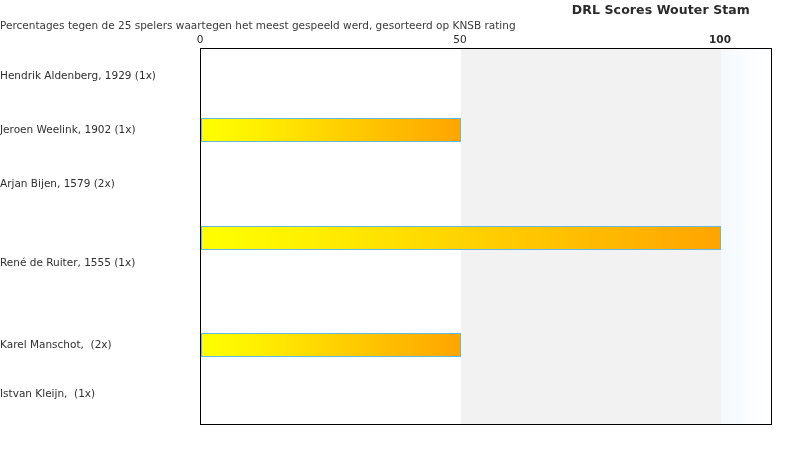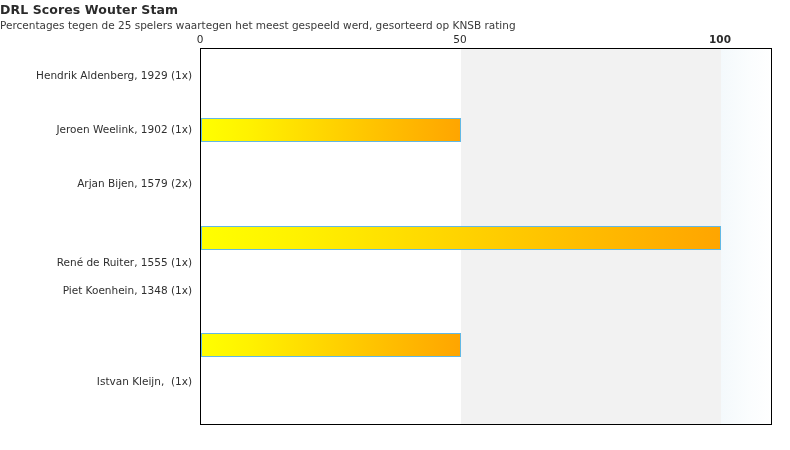--- a/index.html
+++ b/index.html
@@ -15,21 +15,21 @@
     color: #333333;
     position: relative;
   }
 
   
   #chart-title {
     position: absolute;
     top: 2px;
     left: 0;
     width: 750px;
-    text-align: left;
+    text-align: right;
     font-size: 12.5px;
     font-weight: bold;
     color: #2b2b2b;
     letter-spacing: 0.1px;
   }
   #chart-subtitle {
     position: absolute;
     top: 19px;
     left: 0;
     width: 790px;
@@ -107,21 +107,21 @@
     position: absolute;
     left: 0;
     top: 48px;
     width: 192px;
     height: 377px;
   }
   .y-label {
     position: absolute;
     right: 0;
     width: 192px;
-    text-align: right;
+    text-align: left;
     font-size: 10.5px;
     color: #2f2f2f;
     white-space: pre;
     line-height: 12px;
   }
 </style>
 </head>
 <body>
 
 <div id="chart-title">DRL Scores Wouter Stam</div>
@@ -131,22 +131,22 @@
     <div class="x-tick-label" style="left: 200px;">0</div>
     <div class="x-tick-label" style="left: 460px;">50</div>
     <div class="x-tick-label" style="left: 720px; font-weight: bold;">100</div>
   </div>
 
 <div id="y-axis-labels">
     <div class="y-label" style="top: 20.9286px;">Hendrik Aldenberg, 1929 (1x)</div>
     <div class="y-label" style="top: 74.7857px;">Jeroen Weelink, 1902 (1x)</div>
     <div class="y-label" style="top: 128.643px;">Arjan Bijen, 1579 (2x)</div>
     <div class="y-label" style="top: 182.5px; margin-top: 25px;">René de Ruiter, 1555 (1x)</div>
-    <div class="y-label" style="top: 236.357px;">Piet Koenhein, 1348 (1x)</div>
-    <div class="y-label" style="top: 327px;">Istvan Kleijn,  (1x)</div>
+    <div class="y-label" style="top: 290.214px;">Karel Manschot,  (2x)</div>
+    <div class="y-label" style="top: 339px;">Istvan Kleijn,  (1x)</div>
   </div>
 
 <div id="plot-area">
   <div class="bg-band" id="band-mid" style="left: 260px; width: 260px;"></div>
   <div class="bg-band" id="band-right" style="left: 520px; width: 52px;"></div>
   <div id="rows-layer">
       <div class="bar-row" style="top: 14.9286px; height: 24px;"></div>
       <div class="bar-row" style="top: 68.7857px; height: 24px;">
         <div class="bar" title="Jeroen Weelink, 1904 (1x) : 50" style="width: 260px;"></div>
       </div>

